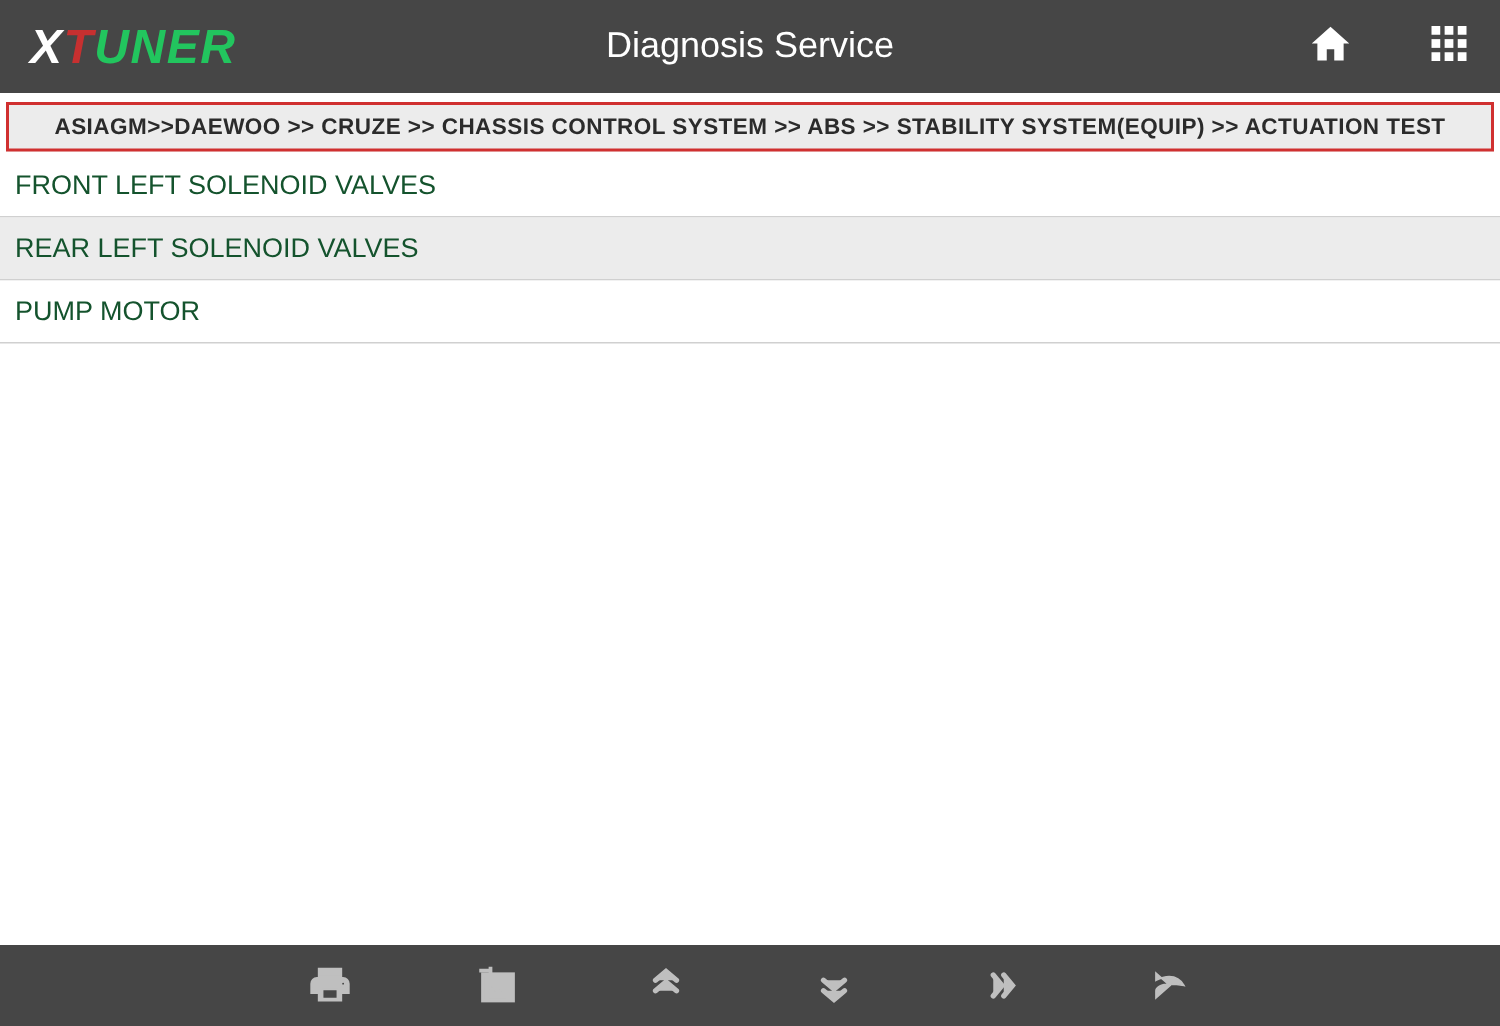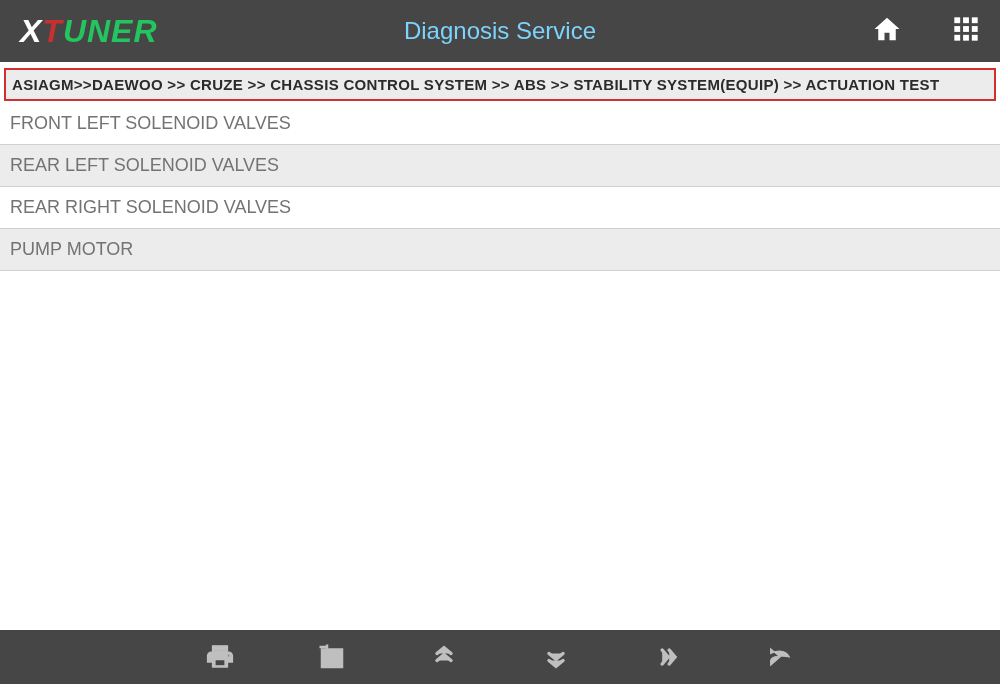--- a/index.html
+++ b/index.html
@@ -33,48 +33,49 @@
     display: inline-block;
     position: relative;
   }
   .logo-rest { color: #22c55e; }
   .title {
     position: absolute;
     left: 50%;
     transform: translateX(-50%);
     font-size: 24px;
     font-weight: 400;
-    color: #7dd3fc;
+    color: #ffffff;
   }
   .header-right {
     margin-left: auto;
     display: flex;
     align-items: center;
     gap: 48px;
   }
   .home-icon svg, .grid-icon svg {
     fill: #ffffff;
   }
   .breadcrumb {
     background: #ececec;
     border: 2px solid #d03030;
     margin: 6px 4px 0 4px;
     padding: 6px 6px;
     font-size: 15px;
     font-weight: bold;
     color: #2b2b2b;
     letter-spacing: 0.3px;
+    text-align: center;
   }
   .list {
     margin-top: 2px;
   }
   .list-item {
     padding: 10px 10px;
     font-size: 18px;
-    color: #737373;
+    color: #14532d;
     border-bottom: 1px solid #d0d0d0;
   }
   .list-item:nth-child(odd) {
     background: #ffffff;
   }
   .list-item:nth-child(even) {
     background: #ececec;
   }
   .footer {
     position: absolute;
@@ -131,21 +132,20 @@
       </svg>
     </div>
   </div>
 </div>
 
 <div class="breadcrumb">ASIAGM&gt;&gt;DAEWOO &gt;&gt; CRUZE &gt;&gt; CHASSIS CONTROL SYSTEM &gt;&gt; ABS &gt;&gt; STABILITY SYSTEM(EQUIP) &gt;&gt; ACTUATION TEST</div>
 
 <div class="list">
   <div class="list-item">FRONT LEFT SOLENOID VALVES</div>
   <div class="list-item">REAR LEFT SOLENOID VALVES</div>
-  <div class="list-item">REAR RIGHT SOLENOID VALVES</div>
   <div class="list-item">PUMP MOTOR</div>
 </div>
 
 <div class="footer">
   <div class="footer-btn">
     <svg width="30" height="30" viewBox="0 0 24 24" fill="#bfbfbf">
         <path d="M19 8H5c-1.66 0-3 1.34-3 3v5h4v4h12v-4h4v-5c0-1.66-1.34-3-3-3zm-3 11H8v-5h8v5zm3-7c-.55 0-1-.45-1-1s.45-1 1-1 1 .45 1 1-.45 1-1 1zm-1-9H6v4h12V3z"></path>
       </svg>
   </div>
   <div class="footer-btn">

